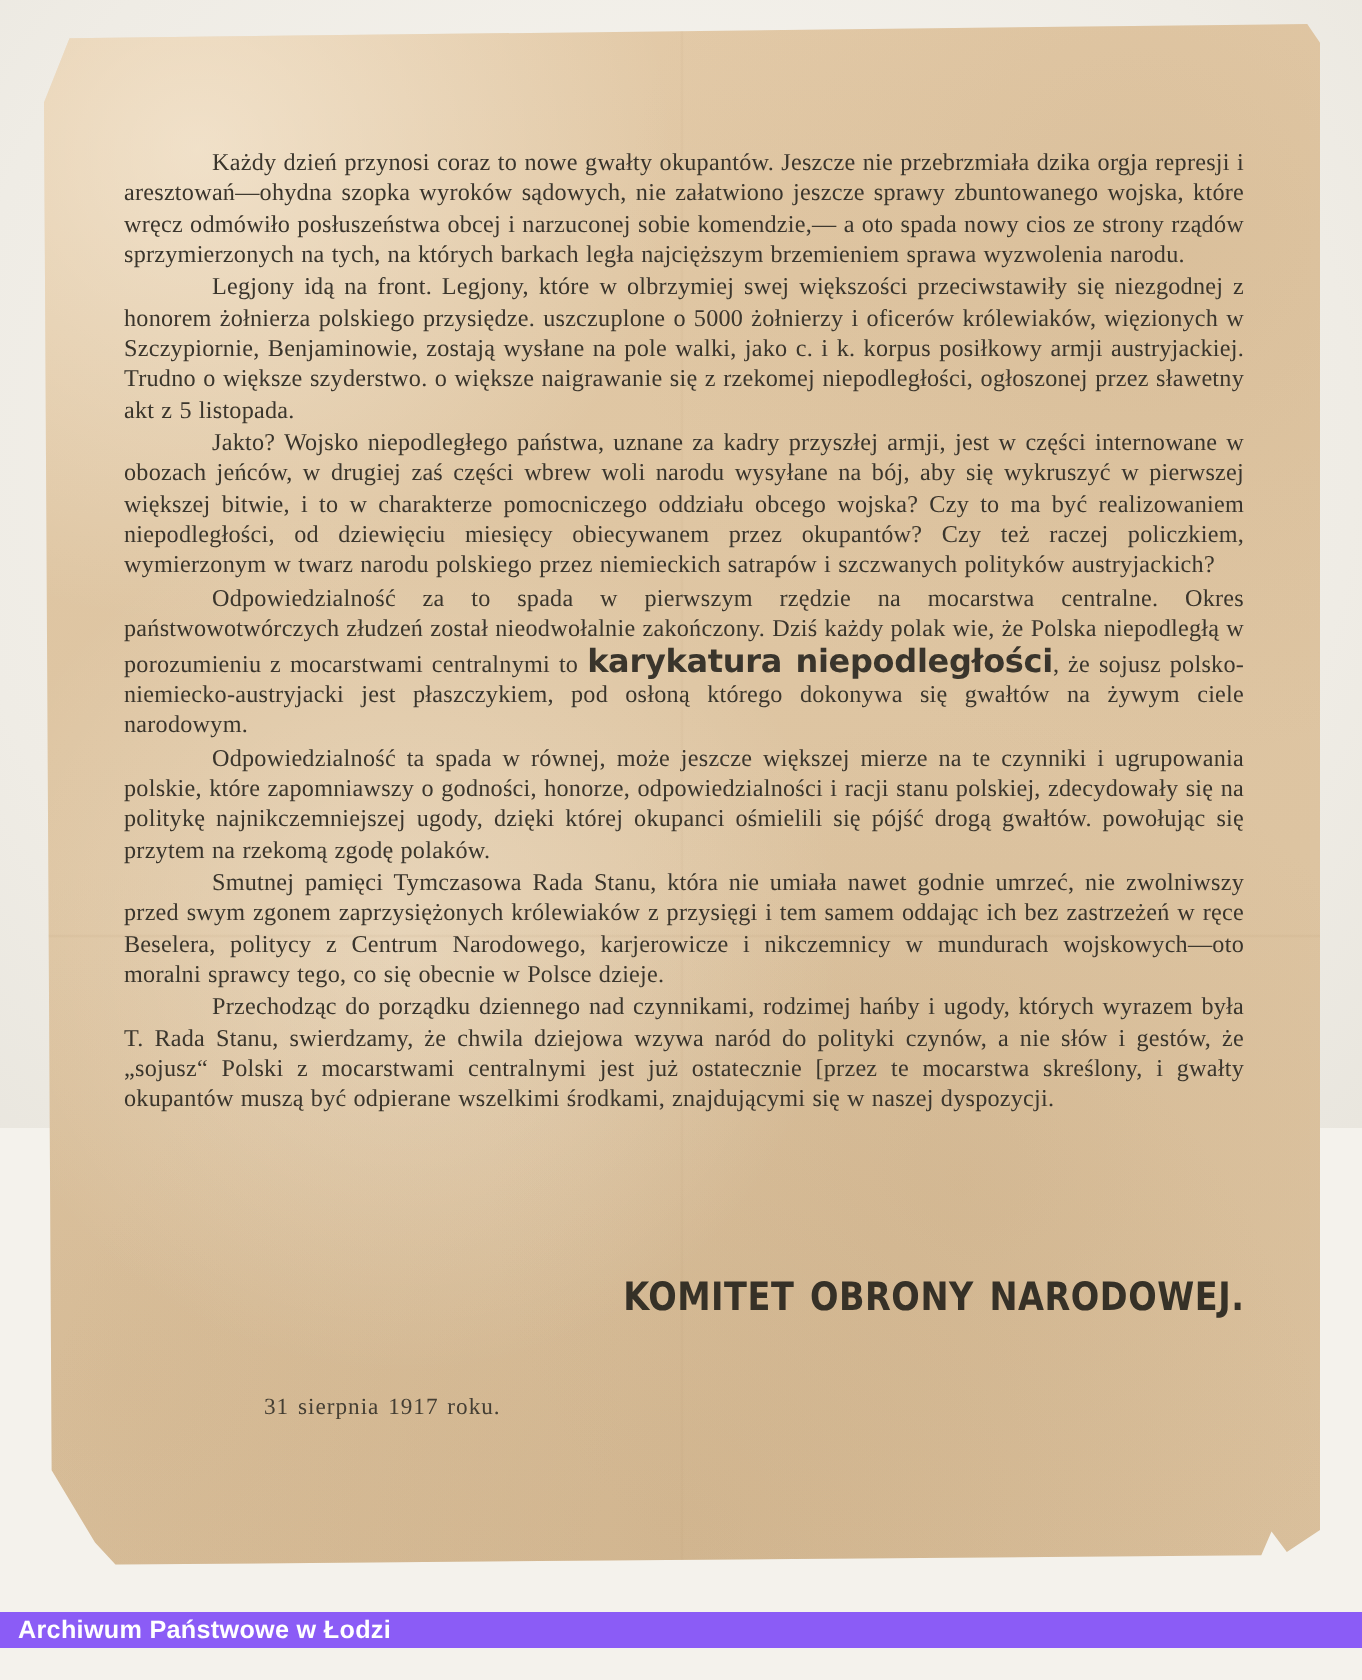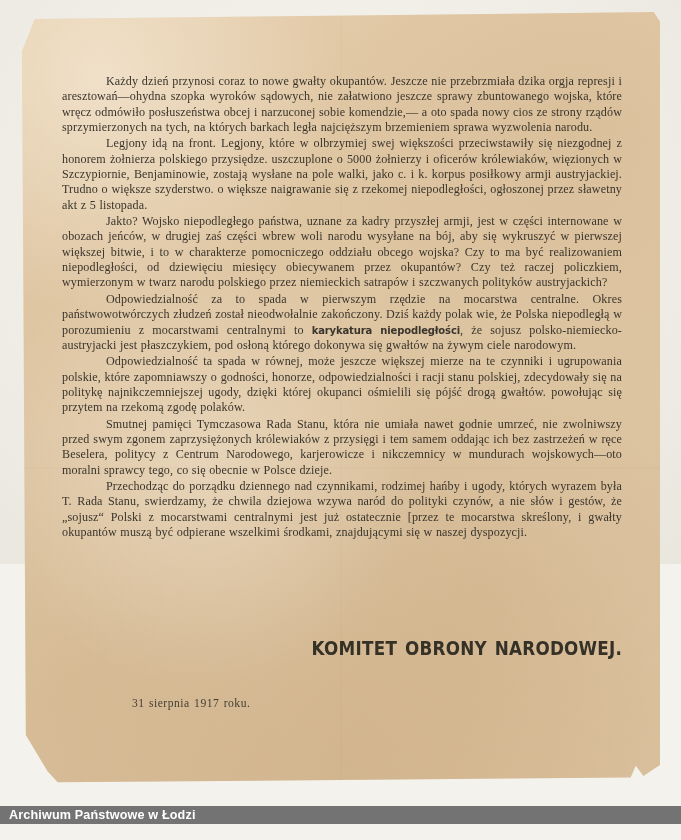--- a/index.html
+++ b/index.html
@@ -99,21 +99,21 @@
     letter-spacing: 0.12px;
     word-spacing: 0.4px;
     -webkit-font-smoothing: antialiased;
   }
   .para:last-of-type { margin-bottom: 16px; }
 
   
   .emph {
     font-family: "DejaVu Sans", sans-serif;
     font-weight: bold;
-    font-size: 10px;
+    font-size: 16px;
     letter-spacing: -0.15px;
   }
   .emph-serif {
     font-weight: normal;
   }
 
   
   #signature-block {
     position: absolute;
     left: 40px;
@@ -146,21 +146,21 @@
     color: #443e33;
   }
 
   
   #archive-bar {
     position: absolute;
     left: 0;
     top: 806px;
     width: 681px;
     height: 18px;
-    background: #737373;
+    background: #8b5cf6;
     display: flex;
     align-items: center;
   }
   #archive-label {
     color: #ffffff;
     font-family: "Liberation Sans", sans-serif;
     font-size: 12.6px;
     font-weight: bold;
     letter-spacing: 0.15px;
     padding-left: 9px;

